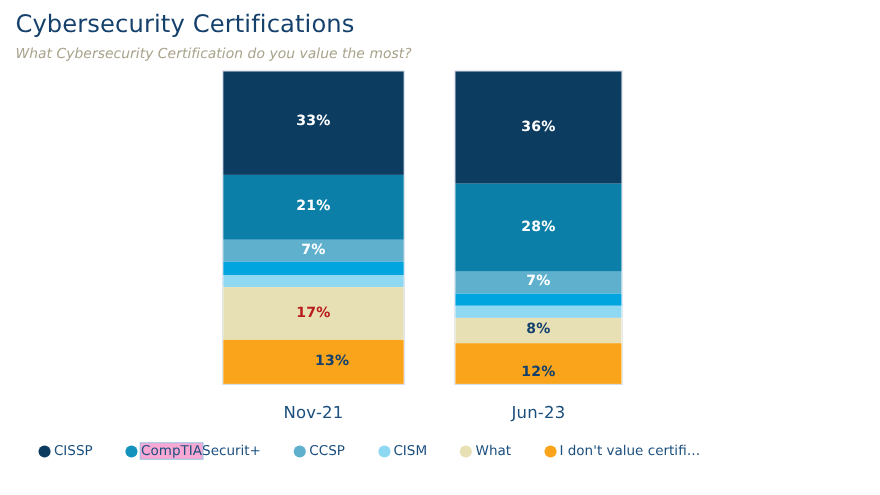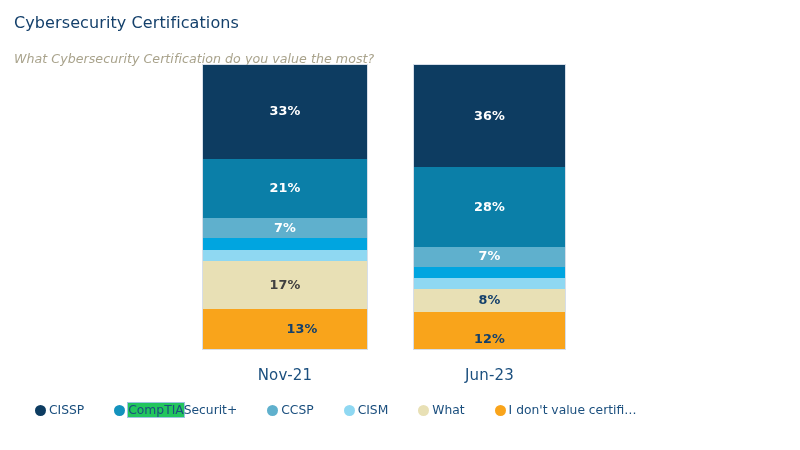--- a/index.html
+++ b/index.html
@@ -8,34 +8,34 @@
     background:#ffffff;
     font-family:"DejaVu Sans","Liberation Sans",sans-serif;
     overflow:hidden;
     position:relative;
   }
   #root{position:absolute;inset:0;}
 
   
   .hdr{position:absolute;left:14px;top:10px;right:10px;}
   .title{
-    font-size:16px;
+    font-size:22px;
     color:#14406b;
     letter-spacing:.1px;
     white-space:nowrap;
     line-height:26px;
   }
   .subtitle{
     font-size:12.6px;
     font-style:italic;
     color:#a9a38c;
     letter-spacing:.05px;
     white-space:nowrap;
     line-height:18px;
-    margin-top:14px;
+    margin-top:4px;
   }
 
   
   .plot{position:absolute;left:0;top:56px;width:800px;height:310px;}
   .bargroup{position:absolute;top:9px;height:284px;}
   .bar{
     position:relative;
     width:100%;height:100%;
     display:flex;flex-direction:column;
     box-shadow:0 0 0 1px rgba(180,195,215,.55);
@@ -83,21 +83,21 @@
     width:11px;height:11px;border-radius:50%;
     flex:0 0 auto;margin-right:3px;
   }
   .ltext{
     font-size:12.3px;
     color:#1b4f7e;
     letter-spacing:0px;
     line-height:14px;
   }
   .ltext.hl{
-    background:#22c55e;
+    background:#f9a8d4;
     box-shadow:0 0 0 1px #9dc3e3;
   }
 </style>
 </head>
 <body>
 
 <div id="root">
 
   <div class="hdr">
     <div class="title">Cybersecurity Certifications</div>
@@ -112,21 +112,21 @@
           </div>
           <div class="seg" style="background: rgb(11, 127, 168); flex: 0 0 21%;">
             <span class="val" style="color: rgb(255, 255, 255);">21%</span>
           </div>
           <div class="seg" style="background: rgb(95, 176, 205); flex: 0 0 7%;">
             <span class="val" style="color: rgb(255, 255, 255);">7%</span>
           </div>
           <div class="seg" style="background: rgb(0, 165, 224); flex: 0 0 4%;"></div>
           <div class="seg" style="background: rgb(143, 216, 242); flex: 0 0 4%;"></div>
           <div class="seg" style="background: rgb(232, 224, 181); flex: 0 0 17%;">
-            <span class="val" style="color: #404040;">17%</span>
+            <span class="val" style="color: #b91c1c;">17%</span>
           </div>
           <div class="seg" style="background: rgb(249, 164, 27); flex: 0 0 14%; padding-left: 34px;">
             <span class="val" style="color: rgb(20, 64, 107);">13%</span>
           </div>
         </div>
         <div class="catlabel">Nov-21</div>
       </div>
       <div class="bargroup" style="left: 414px; width: 151px;">
         <div class="bar">
           <div class="seg" style="background: rgb(13, 60, 97); flex: 0 0 36%;">

